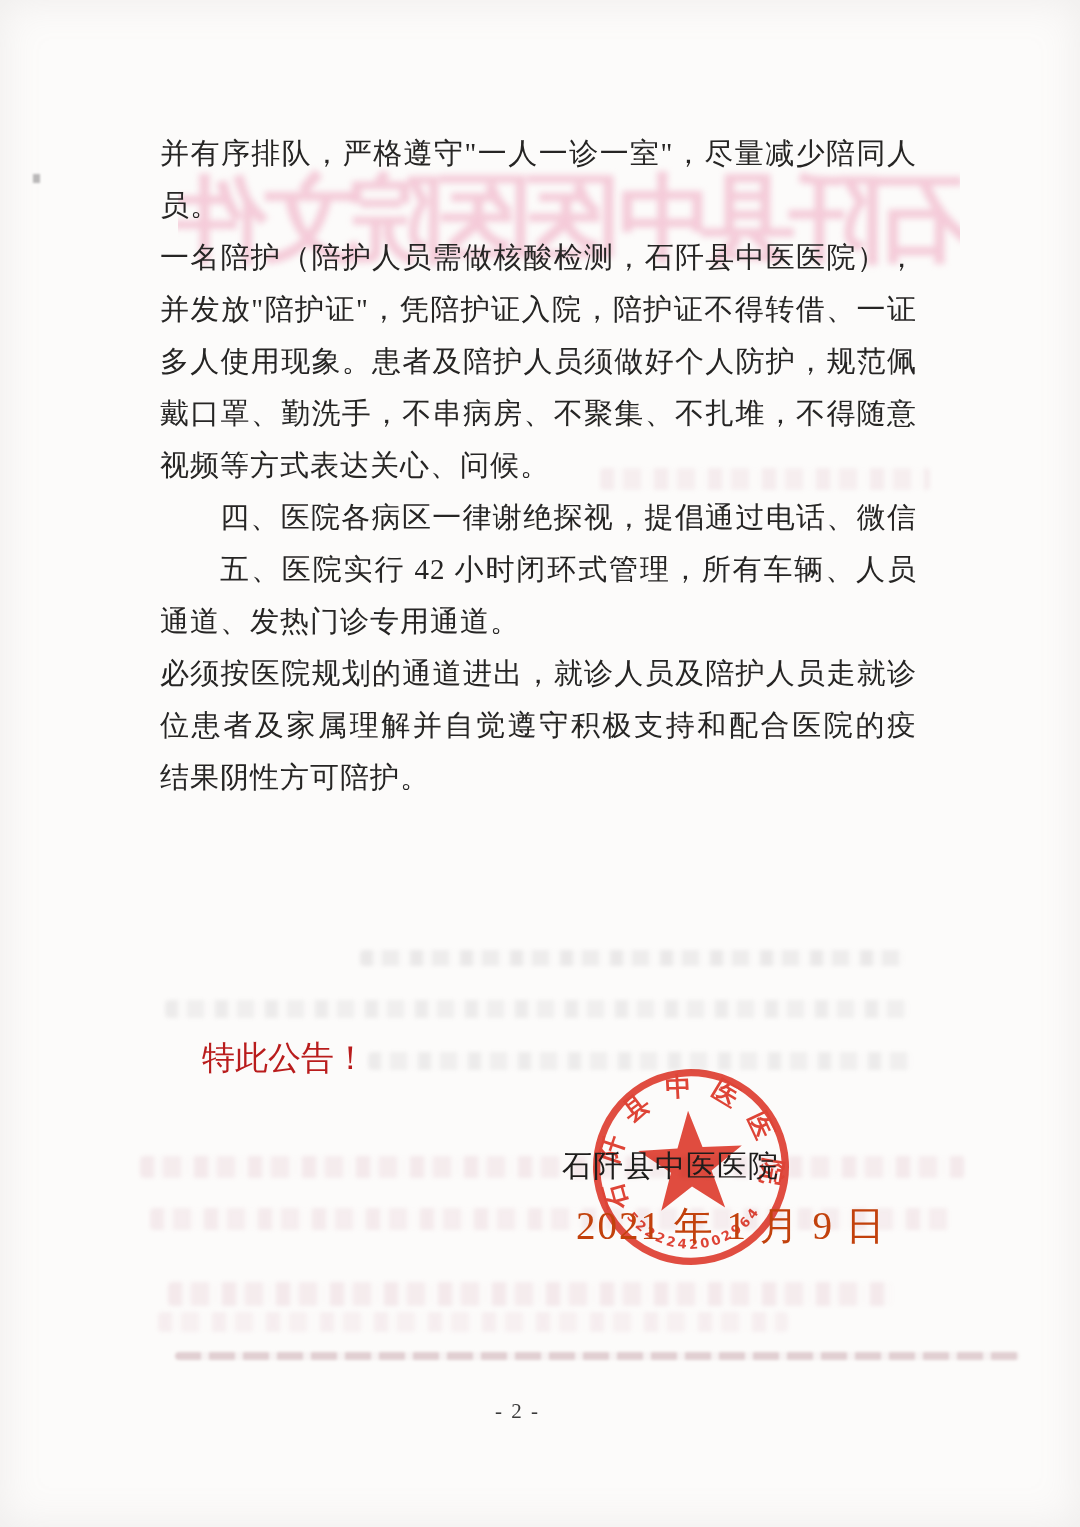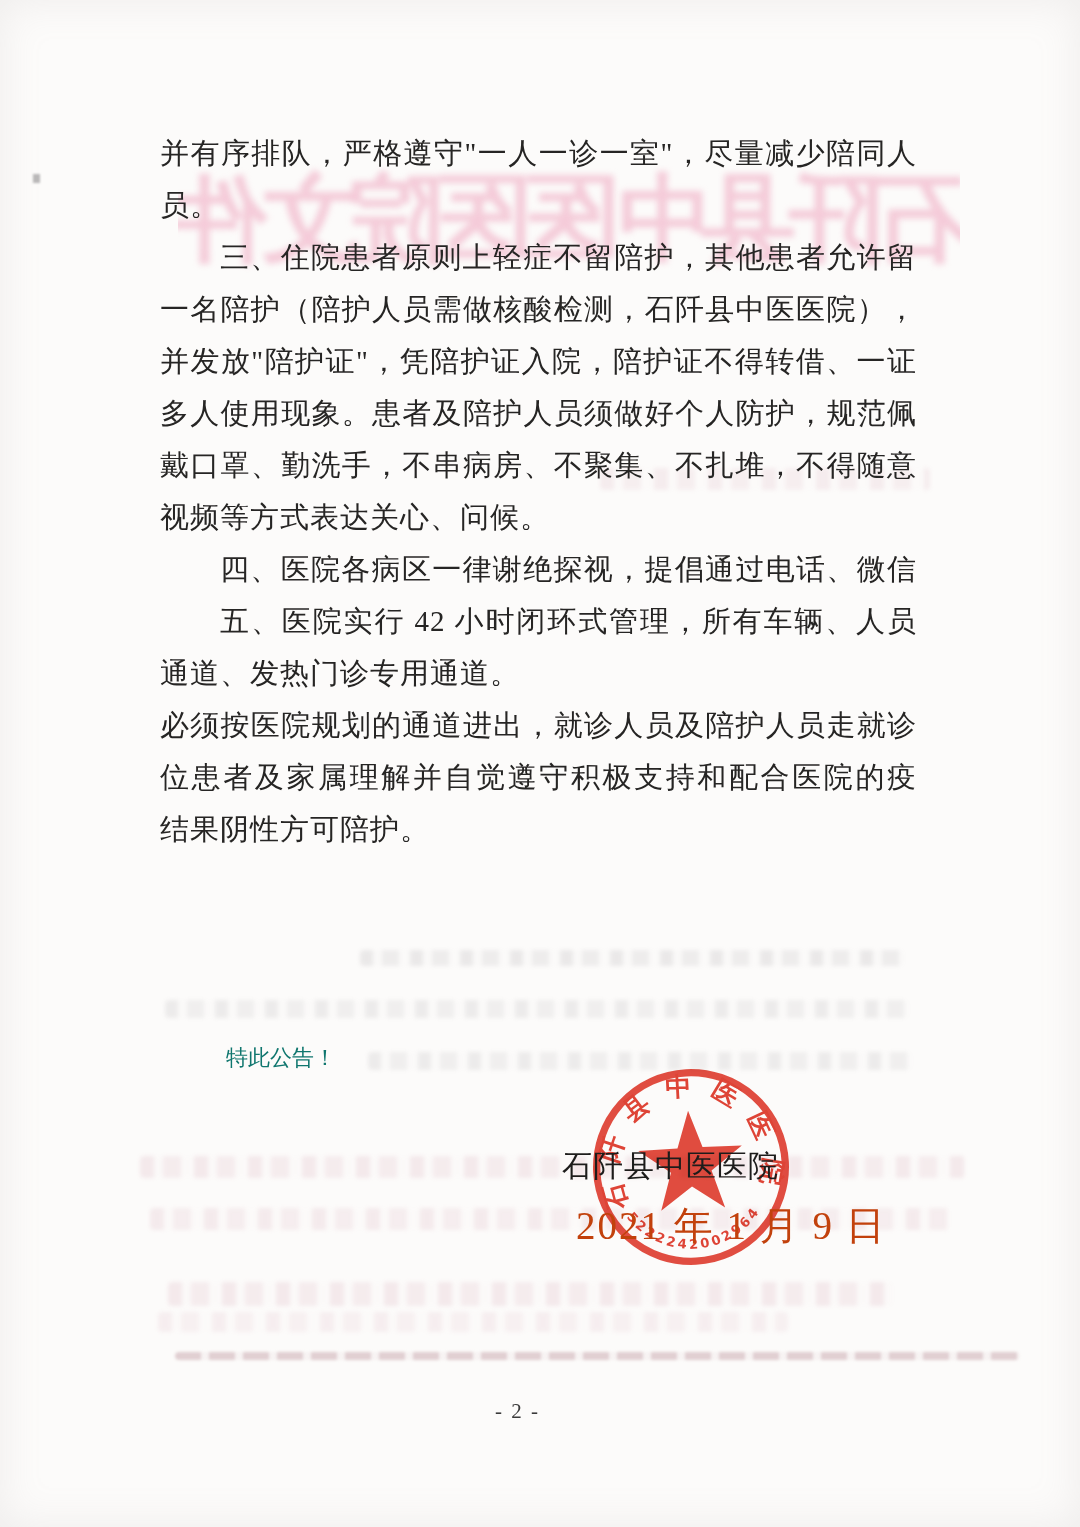--- a/index.html
+++ b/index.html
@@ -19,22 +19,22 @@
     height:52px; line-height:52px;
     font-size:29px; color:#262524;
     text-align:justify; text-align-last:justify;
     white-space:nowrap;
     letter-spacing:1px;
   }
   .line.short { text-align-last:left; }
   .line.indent { text-indent:60px; }
 
   .closing {
-    position:absolute; left:176px; top:1032px; width:500px;
-    font-size:22px; line-height:52px; color:#0f766e;
+    position:absolute; left:152px; top:1032px; width:500px;
+    font-size:33px; line-height:52px; color:#b91c1c;
     text-indent:50px; z-index:2; white-space:nowrap;
   }
 
   
   .sig-org {
     position:absolute; left:562px; top:1146px;
     font-size:30px; color:#1d1c1b; letter-spacing:1px;
     z-index:4; white-space:nowrap;
   }
   .sig-date {
@@ -115,21 +115,20 @@
   <div class="bleed pink" style="left:140px; top:1156px; width:825px; height:22px; opacity:.30"></div>
   <div class="bleed pink" style="left:150px; top:1208px; width:800px; height:22px; opacity:.28"></div>
   <div class="bleed pink" style="left:168px; top:1282px; width:725px; height:24px; opacity:.30"></div>
   <div class="bleed pink" style="left:158px; top:1312px; width:630px; height:20px; opacity:.22"></div>
   <div class="bleed smear" style="left:175px; top:1352px; width:845px; height:8px;  opacity:.55"></div>
   <div class="speck" style="left:33px; top:174px; width:7px; height:9px;"></div>
 
   <div class="textblock">
     <div class="line">并有序排队，严格遵守"一人一诊一室"，尽量减少陪同人</div>
     <div class="line short">员。</div>
-    <div class="line indent">三、住院患者原则上轻症不留陪护，其他患者允许留</div>
     <div class="line">一名陪护（陪护人员需做核酸检测，石阡县中医医院），</div>
     <div class="line">并发放"陪护证"，凭陪护证入院，陪护证不得转借、一证</div>
     <div class="line">多人使用现象。患者及陪护人员须做好个人防护，规范佩</div>
     <div class="line">戴口罩、勤洗手，不串病房、不聚集、不扎堆，不得随意</div>
     <div class="line short">视频等方式表达关心、问候。</div>
     <div class="line indent">四、医院各病区一律谢绝探视，提倡通过电话、微信</div>
     <div class="line indent">五、医院实行 42 小时闭环式管理，所有车辆、人员</div>
     <div class="line short">通道、发热门诊专用通道。</div>
     <div class="line">必须按医院规划的通道进出，就诊人员及陪护人员走就诊</div>
     <div class="line">位患者及家属理解并自觉遵守积极支持和配合医院的疫</div>

